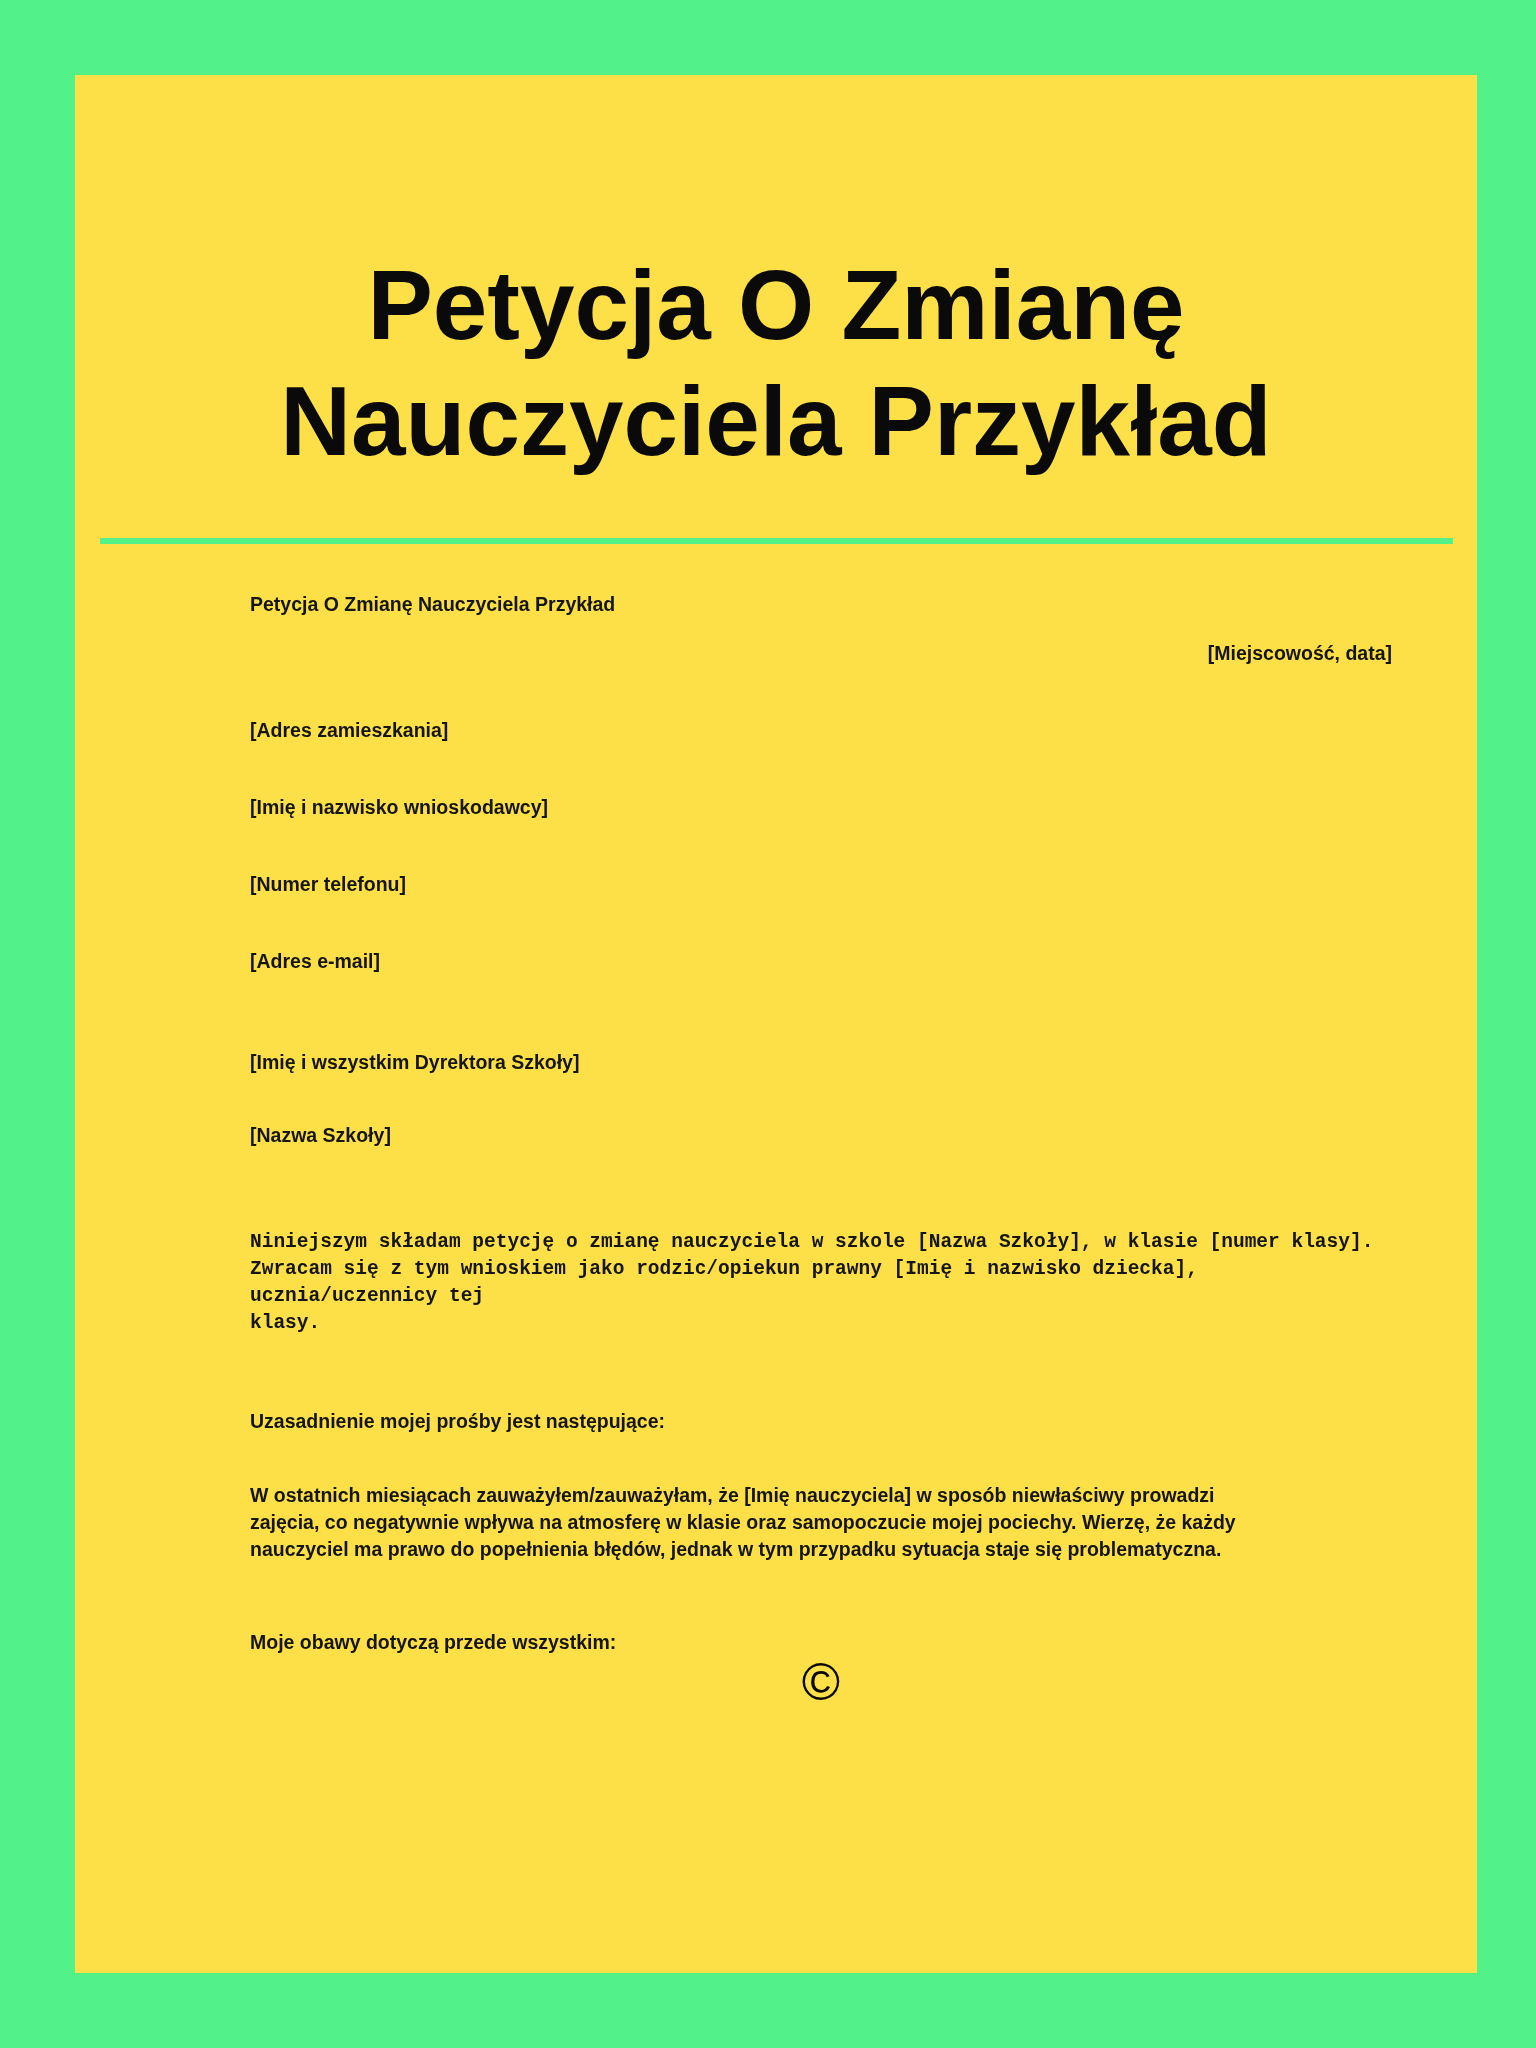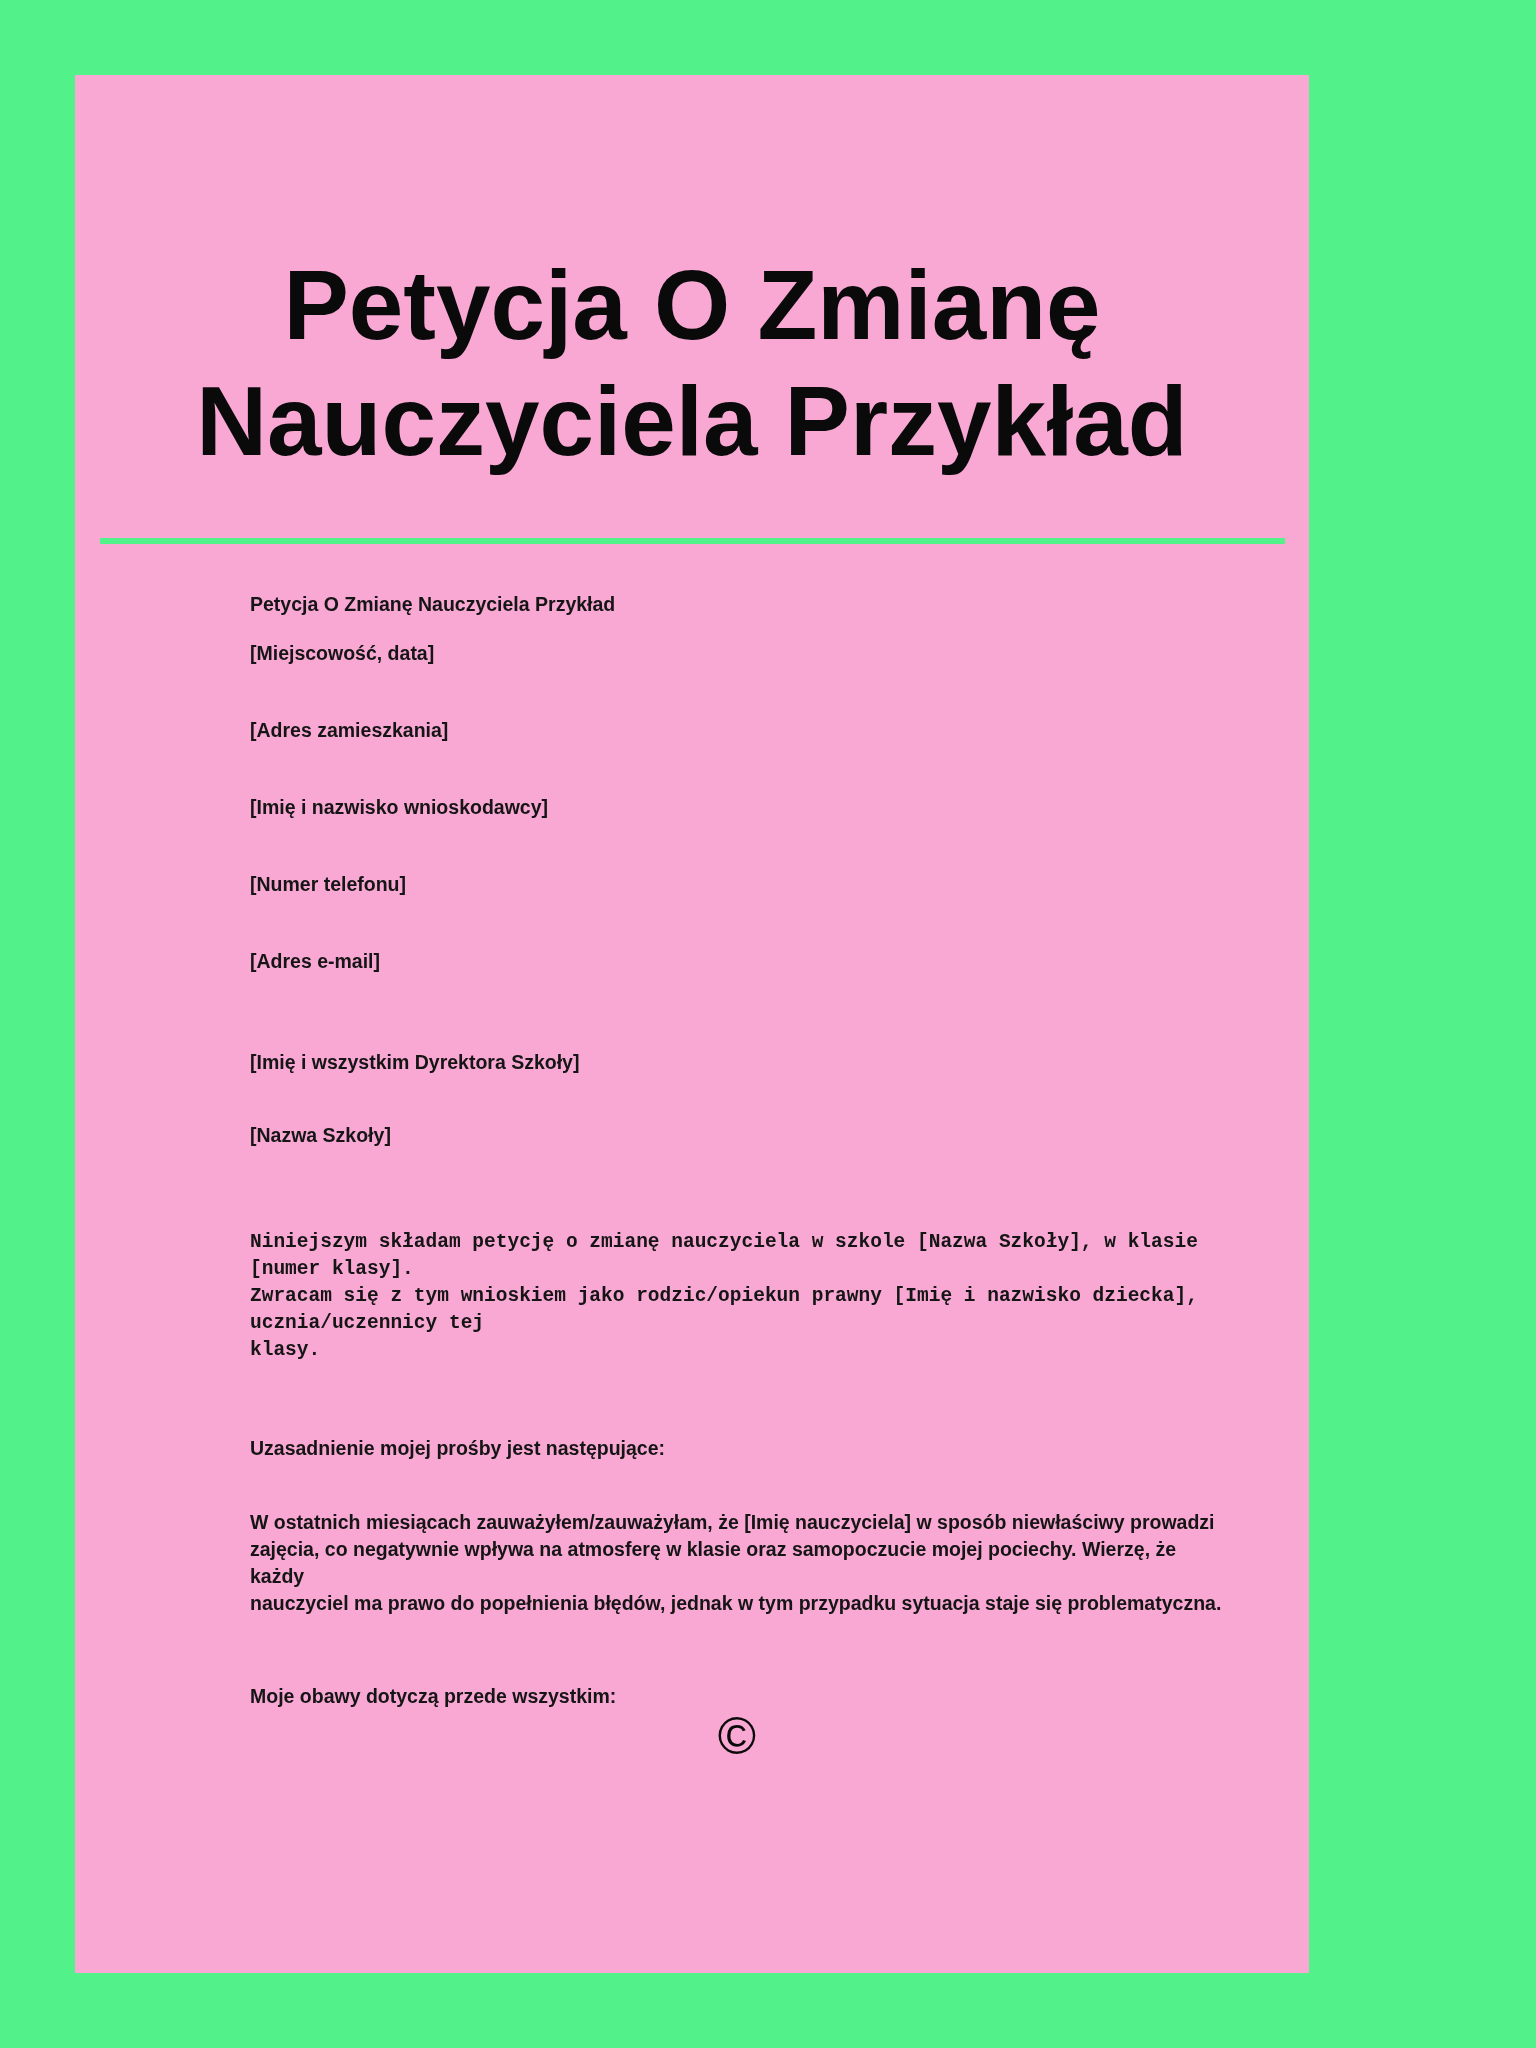--- a/index.html
+++ b/index.html
@@ -10,23 +10,23 @@
     width: 1536px;
     height: 2048px;
     background: #53f18a;
     font-family: "Liberation Sans", sans-serif;
     position: relative;
   }
   .paper {
     position: absolute;
     left: 75px;
     top: 75px;
-    width: 1234px;
+    width: 1402px;
     height: 1898px;
-    background: #f9a8d4;
+    background: #fde047;
     box-sizing: border-box;
     overflow: hidden;
   }
   .doc-title {
     margin: 172px 0 0 0;
     font-size: 98px;
     line-height: 116px;
     font-weight: bold;
     text-align: center;
     color: #0a0a0a;
@@ -44,21 +44,21 @@
     color: #151515;
     font-size: 19.5px;
     line-height: 27px;
     font-weight: bold;
   }
   .content p {
     margin: 0;
     white-space: pre-line;
   }
   .m-heading     { margin-top: 47px !important; }
-  .m-first-field { margin-top: 22px !important; }
+  .m-first-field { margin-top: 22px !important; text-align: right; }
   .m-field       { margin-top: 50px !important; }
   .m-recipient0  { margin-top: 74px !important; }
   .m-recipient1  { margin-top: 47px !important; }
   .m-recipient2  { margin-top: 46px !important; }
   .m-salutation  { margin-top: 63px !important; }
   .m-para1       { margin-top: 80px !important; font-family: Liberation Mono, monospace; }
   .m-reason      { margin-top: 71px !important; }
   .m-para2       { margin-top: 47px !important; }
   .m-concerns    { margin-top: 66px !important; }
   .copyright {

